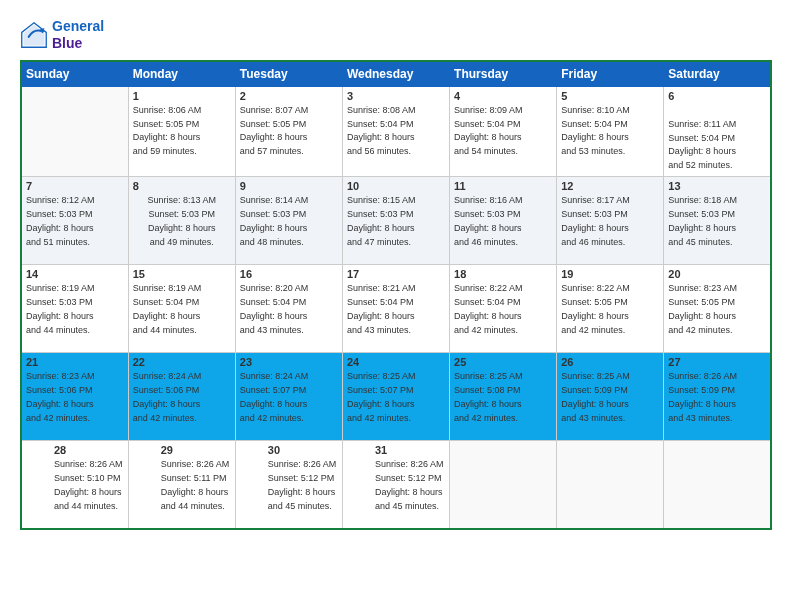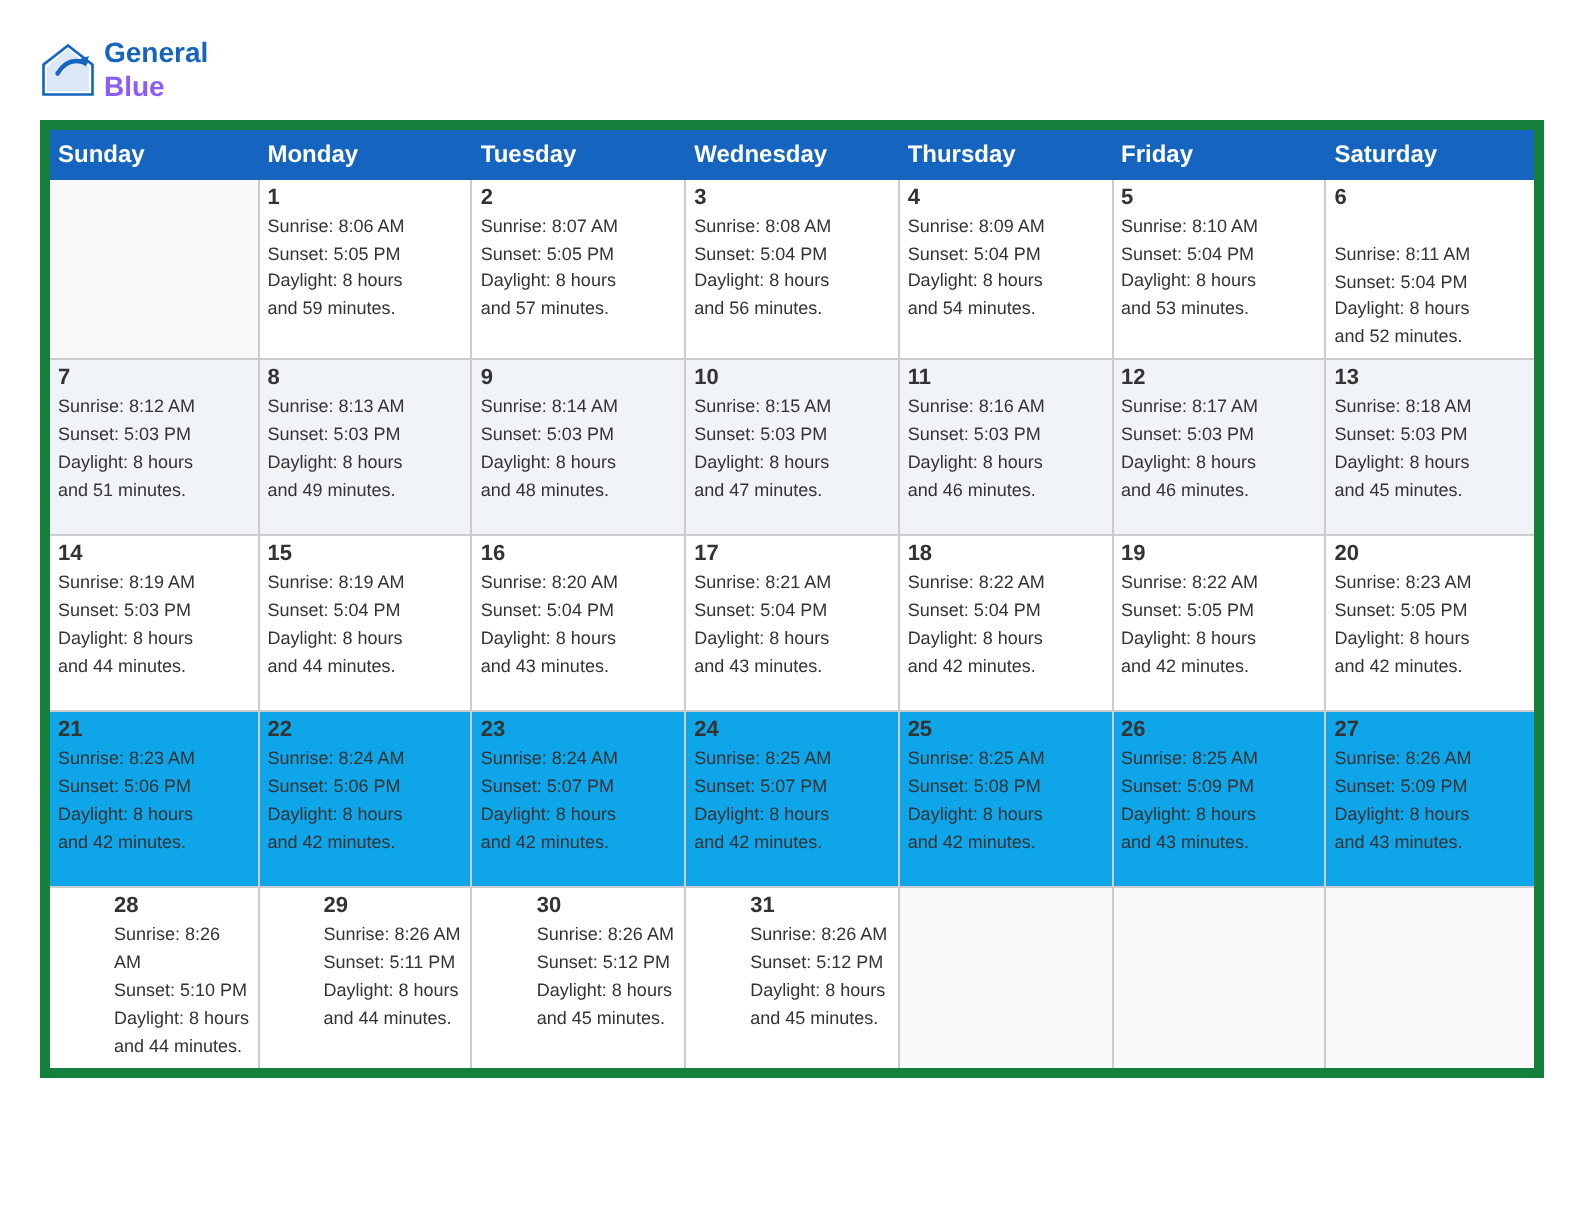--- a/index.html
+++ b/index.html
@@ -50,21 +50,21 @@
       color: #333;
       line-height: 1.1;
     }
     .location {
       font-size: 14px;
       color: #555;
       margin-top: 2px;
     }
     .calendar {
       flex: 1;
-      border: 5px solid #15803d;
+      border: 2px solid #15803d;
       border-collapse: collapse;
       width: 100%;
       table-layout: fixed;
     }
     .calendar th {
       background: #1565c0;
       color: #fff;
       font-size: 12px;
       font-weight: bold;
       padding: 5px 4px;
@@ -116,21 +116,21 @@
   <div class="header">
     <div class="logo">
       <svg class="logo-icon" viewBox="0 0 32 32" xmlns="http://www.w3.org/2000/svg">
         <polygon points="16,4 28,14 28,28 4,28 4,14" fill="#1565c0" opacity="0.15"></polygon>
         <polygon points="16,2 30,13 30,30 2,30 2,13" fill="none" stroke="#1565c0" stroke-width="1.5"></polygon>
         <path d="M10,18 Q16,8 26,12" fill="none" stroke="#1565c0" stroke-width="2.5" stroke-linecap="round"></path>
         <path d="M22,10 L28,8 L26,14" fill="#1565c0"></path>
       </svg>
       <div class="logo-text">
         <div><span>General</span></div>
-        <div><span style="color:#8b5cf6;font-weight:bold;">Blue</span></div>
+        <div><span style="color:#4c1d95;font-weight:bold;">Blue</span></div>
       </div>
     </div>
     <div class="title-block">
       <div class="month-title"></div>
       <div class="location"></div>
     </div>
   </div>
 
   <table class="calendar">
     <thead>
@@ -193,21 +193,21 @@
         <tr class="week-row-2">
           <td>
             <span class="day-number">7</span>
             <div class="day-info" style="white-space: pre-line;">Sunrise: 8:12 AM
 Sunset: 5:03 PM
 Daylight: 8 hours
 and 51 minutes.</div>
           </td>
           <td>
             <span class="day-number">8</span>
-            <div class="day-info" style="white-space: pre-line;">Sunrise: 8:13 AM
+            <div class="day-info" style="white-space: pre-line; text-align: center;">Sunrise: 8:13 AM
 Sunset: 5:03 PM
 Daylight: 8 hours
 and 49 minutes.</div>
           </td>
           <td>
             <span class="day-number">9</span>
             <div class="day-info" style="white-space: pre-line;">Sunrise: 8:14 AM
 Sunset: 5:03 PM
 Daylight: 8 hours
 and 48 minutes.</div>

